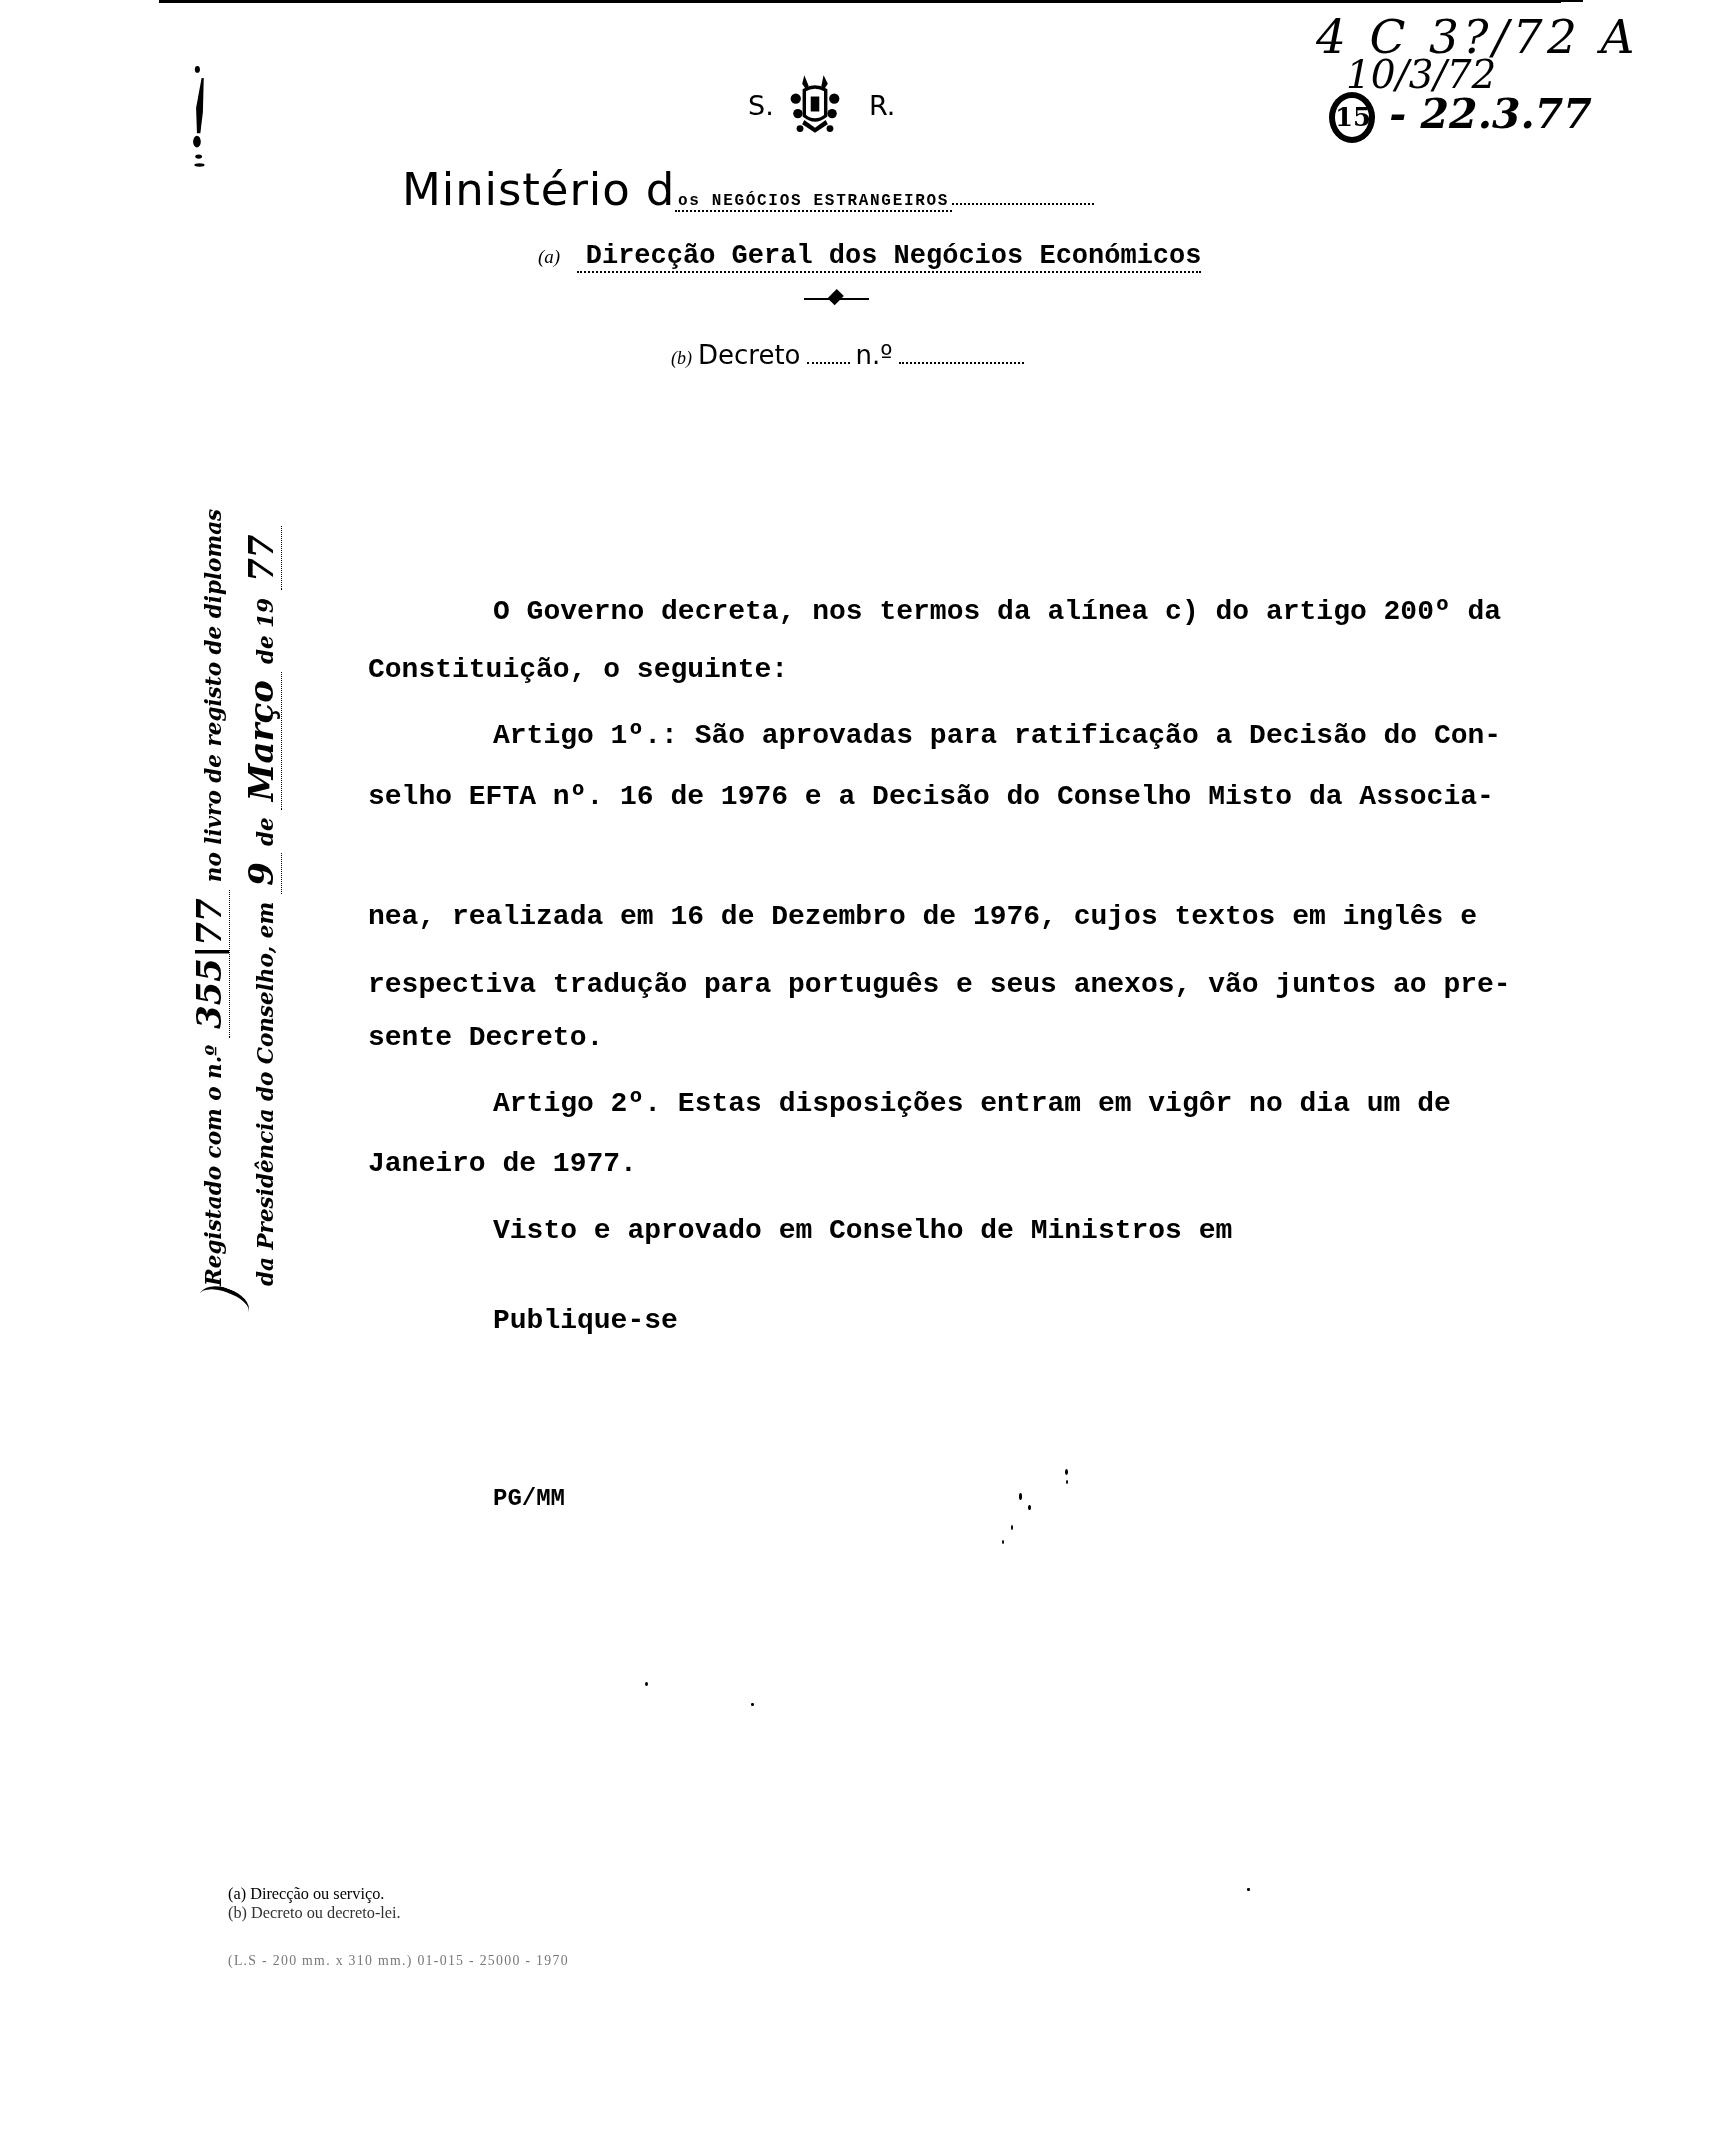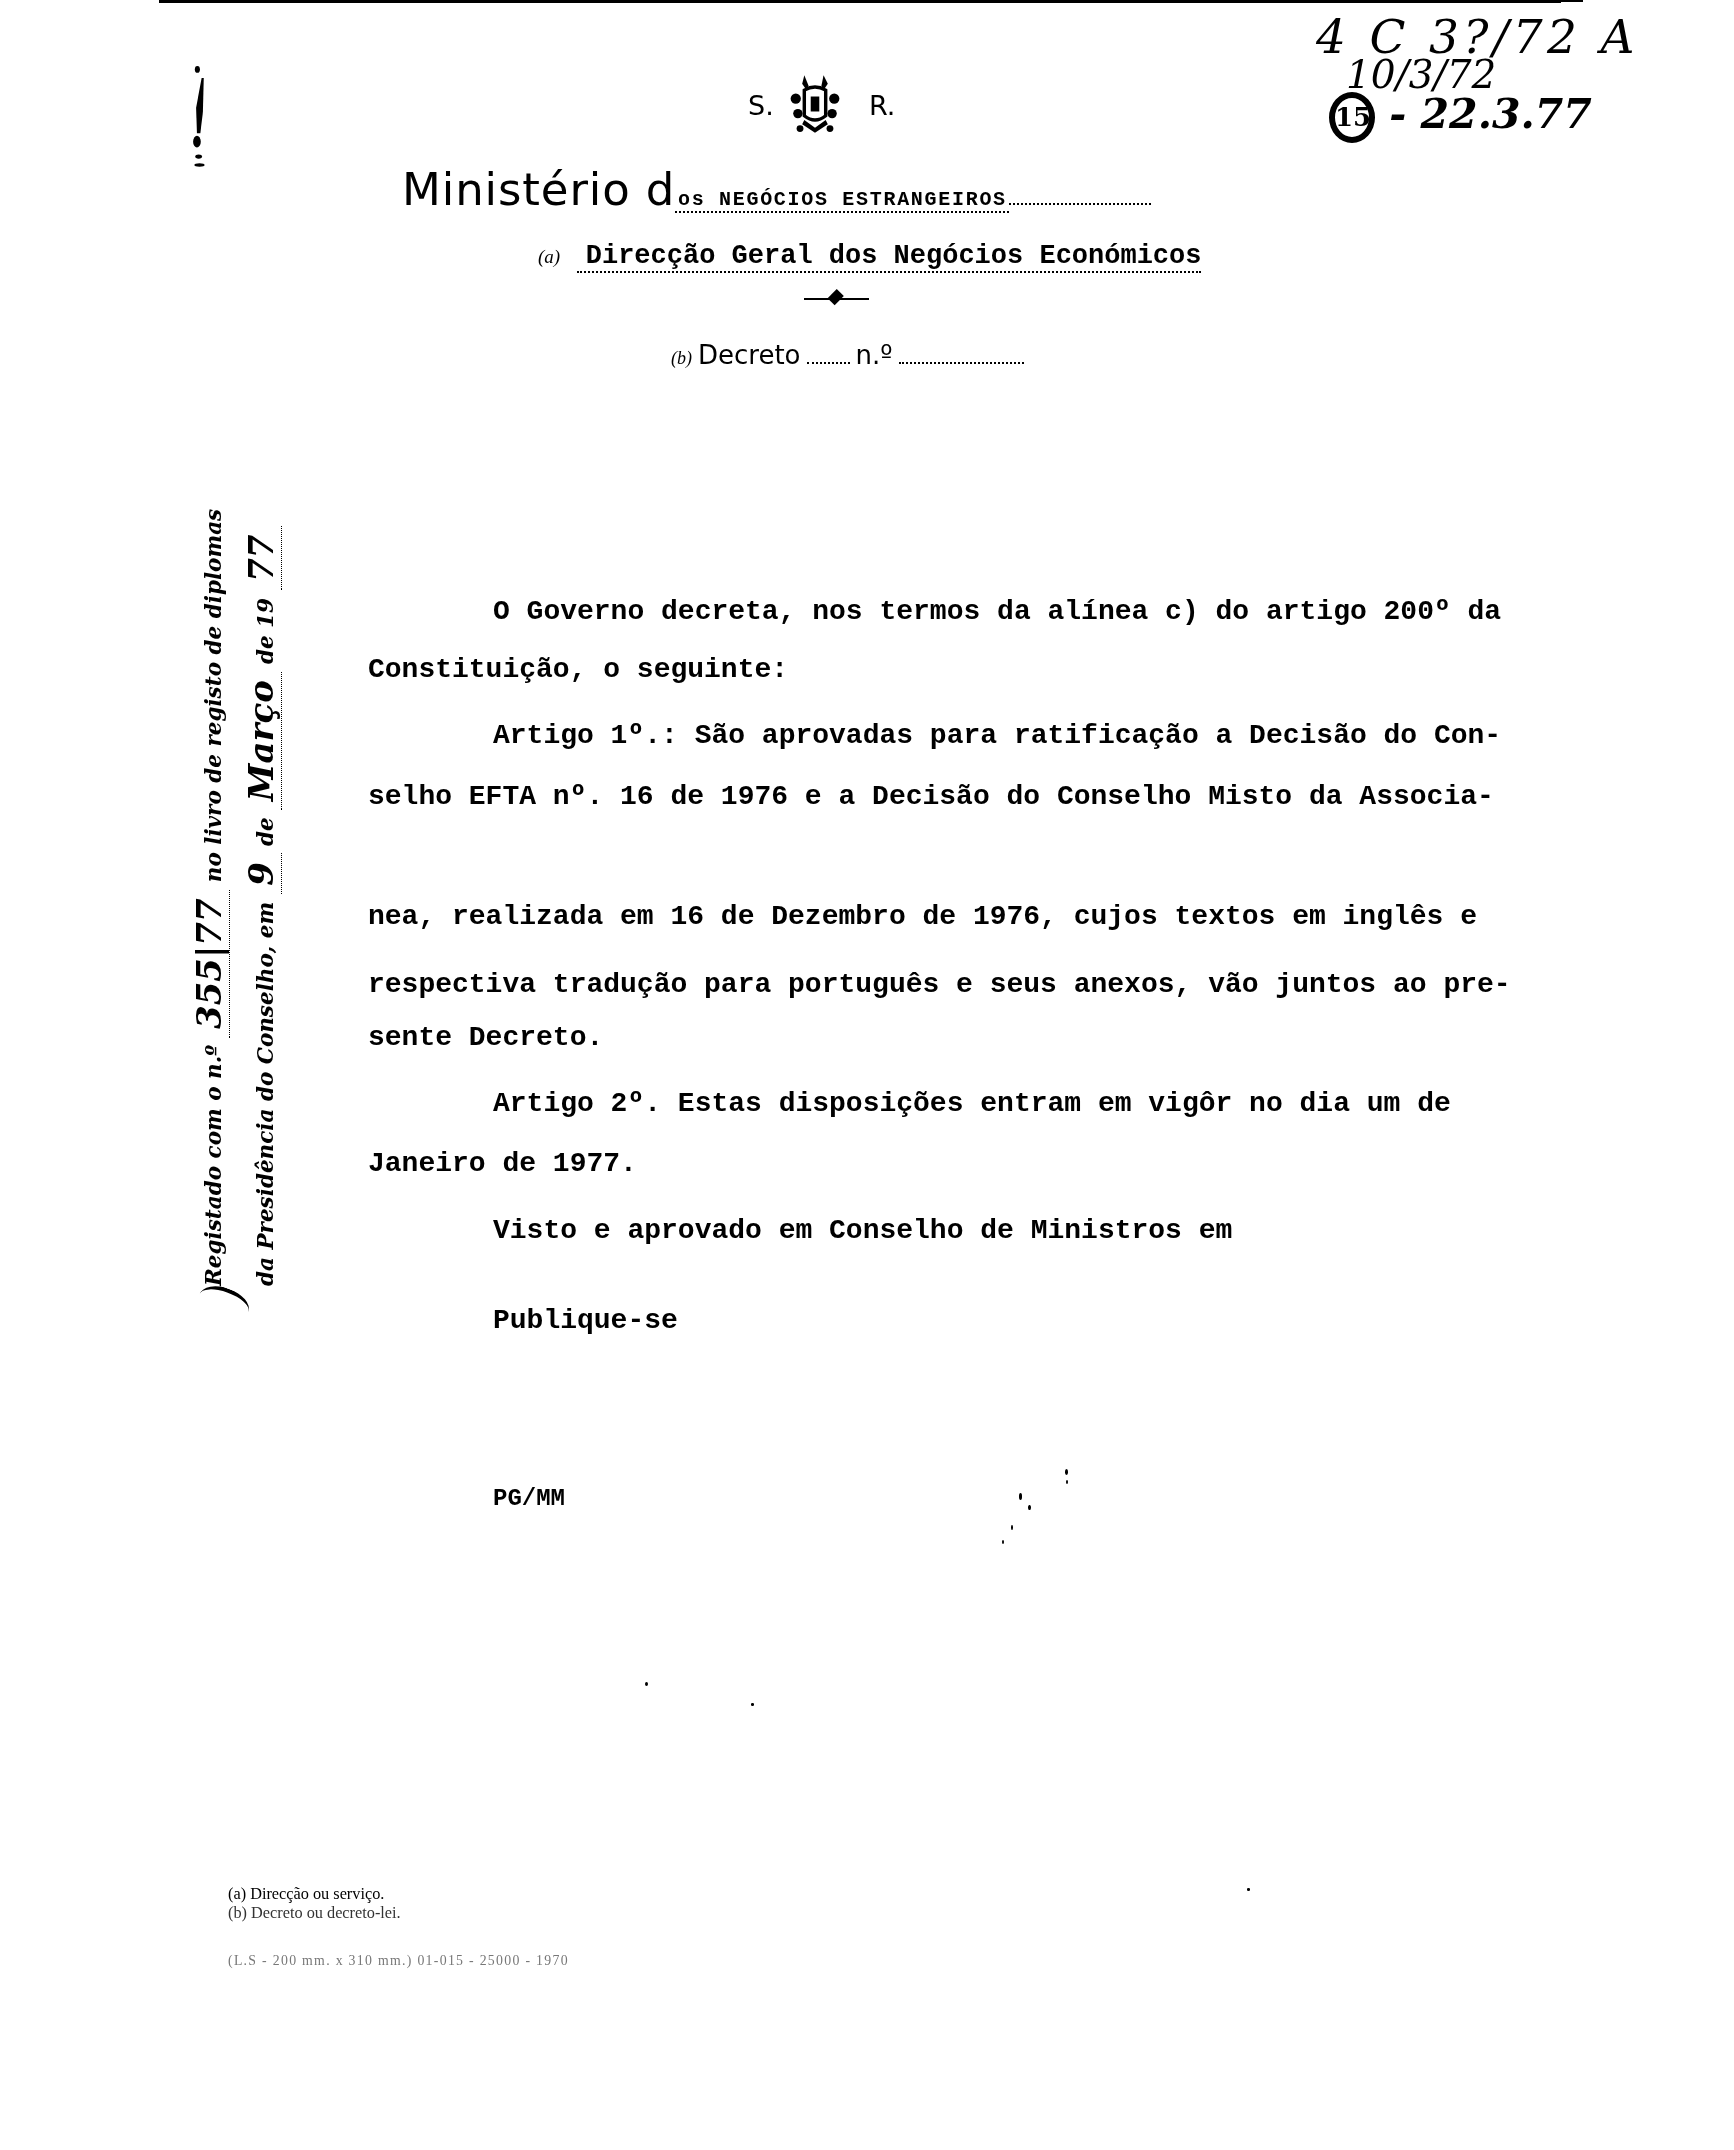--- a/index.html
+++ b/index.html
@@ -20,21 +20,21 @@
   
   .margin-mark { left: 191px; top: 60px; width: 17px; height: 108px; }
 
   
   .sr { top: 90px; font-size: 27px; }
   .sr-s { left: 748px; }
   .sr-r { left: 869px; }
   .crest { left: 787px; top: 73px; width: 56px; height: 62px; }
 
   .ministerio { left: 402px; top: 163px; font-size: 45px; font-family: "DejaVu Sans", sans-serif; letter-spacing: 0.9px; display: flex; align-items: baseline; }
-  .ministerio .fill { font-family: "Liberation Mono", monospace; font-size: 20px; font-weight: bold; border-bottom: 2.2px dotted #000; padding: 0 2.6px; letter-spacing: 1.7px; margin-top: 19px; }
+  .ministerio .fill { font-family: "Liberation Mono", monospace; font-size: 16px; font-weight: bold; border-bottom: 2.2px dotted #000; padding: 0 2.6px; letter-spacing: 1.7px; margin-top: 19px; }
   .ministerio .dots { display: inline-block; width: 142px; border-bottom: 2.2px dotted #000; }
 
   .direccao { left: 538px; top: 241px; display: flex; align-items: baseline; }
   .direccao .lbl { font-family: "Liberation Serif", serif; font-style: italic; font-size: 19px; margin-right: 17px; }
   .direccao .val { font-family: "Liberation Mono", monospace; font-weight: bold; font-size: 27px; border-bottom: 2.2px dotted #000; padding-left: 8.6px; }
 
   .divider { left: 804px; top: 298px; width: 65px; height: 2.2px; background: #000; }
   .diamond { left: 831px; top: 292px; width: 9.5px; height: 9.5px; background: #000; transform: rotate(45deg) scaleY(1.3); }
 
   .decreto { left: 671px; top: 340px; display: flex; align-items: baseline; font-family: "DejaVu Sans", sans-serif; font-size: 26px; }

